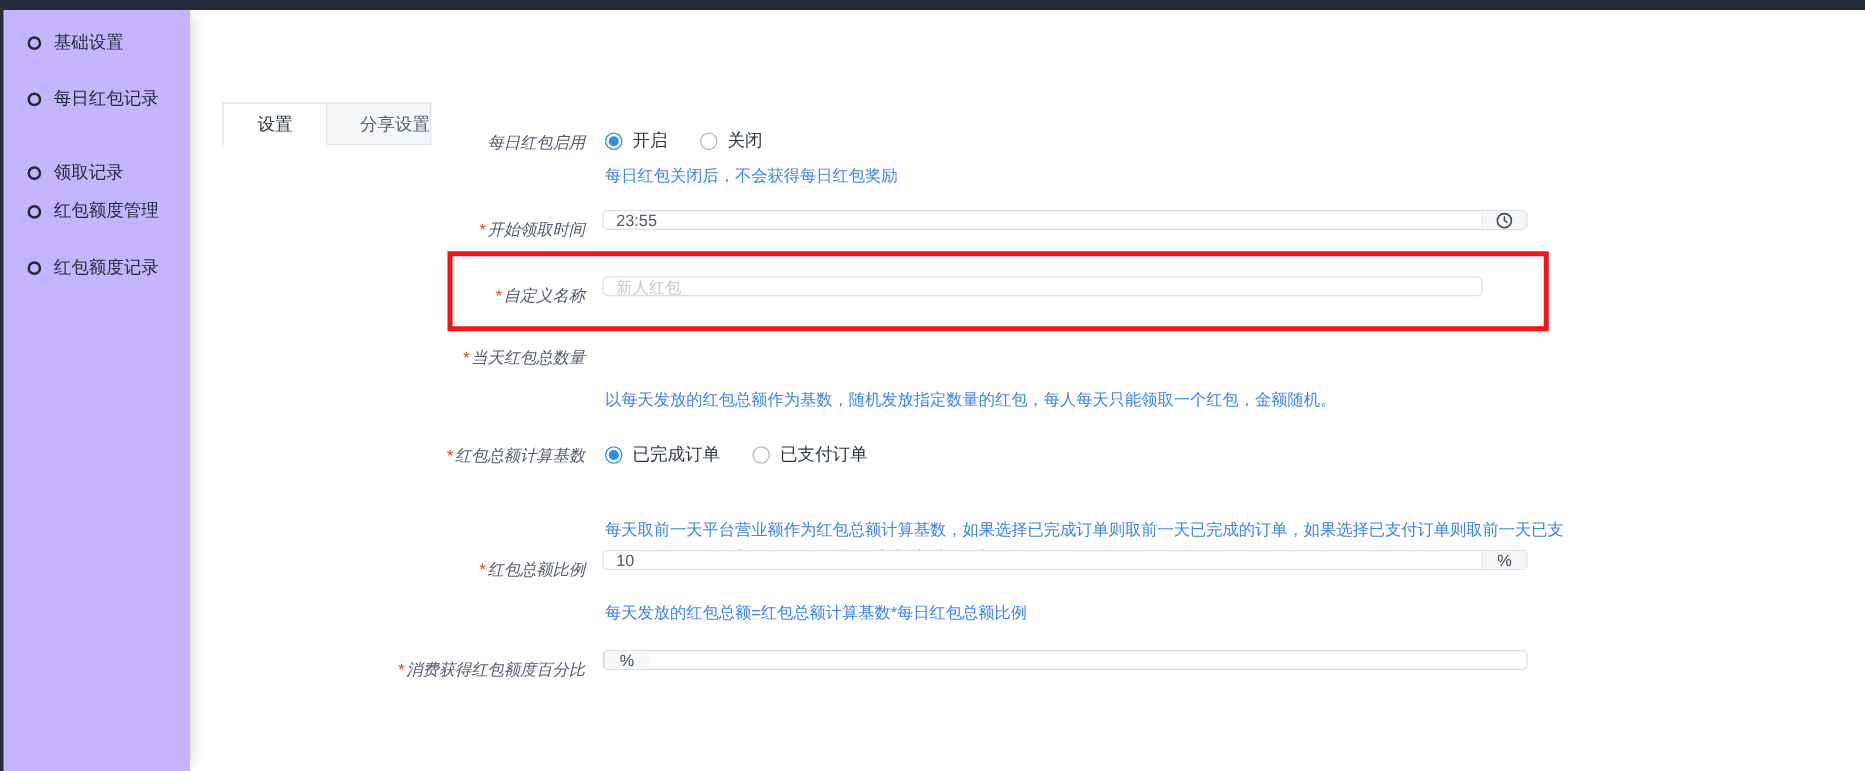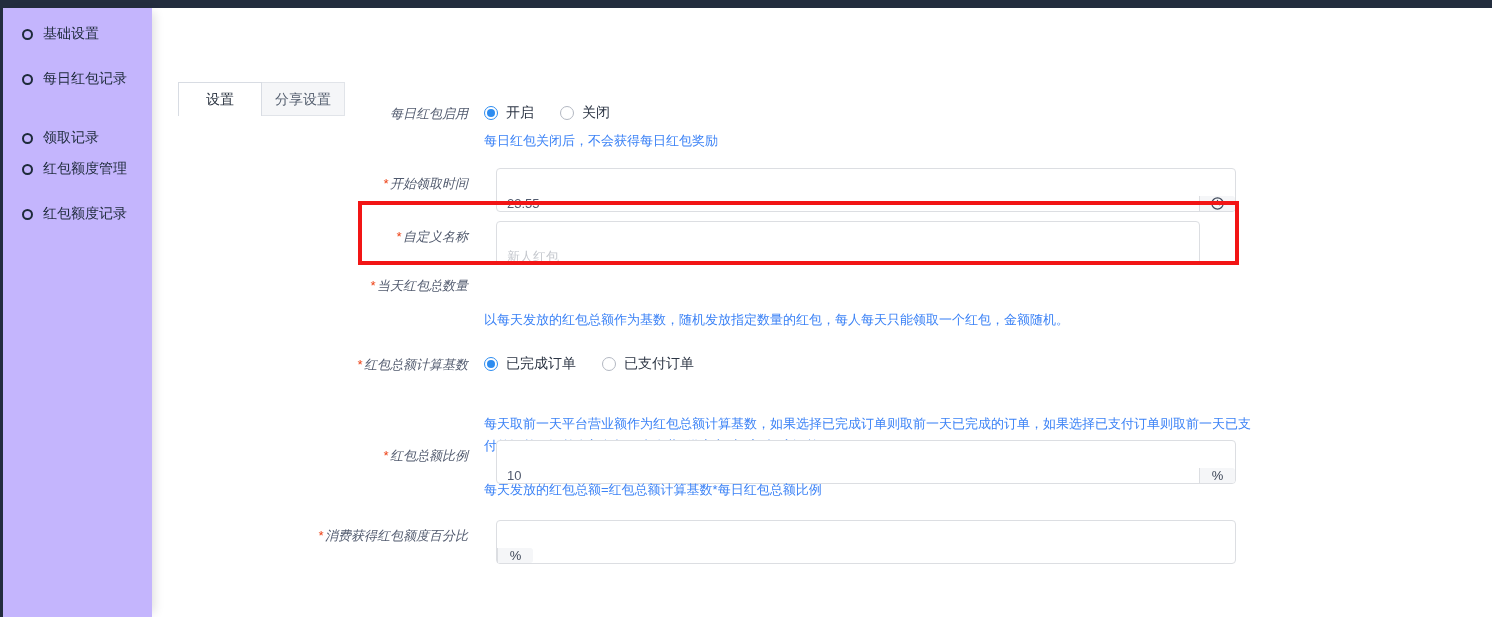--- a/index.html
+++ b/index.html
@@ -19,39 +19,39 @@
   .side-item .circ { width:11px; height:11px; border:2px solid #1d2a3a; border-radius:50%; flex:0 0 auto; }
   .side-item .txt { margin-left:10px; font-size:14px; color:#1d2a3a; white-space:nowrap; }
 
   
   .content { position:absolute; left:152px; top:8px; width:1340px; height:609px; background:#fff; }
 
   
   .tabs { position:absolute; left:26px; top:34px; display:flex;margin-top:40px; }
   .tab { height:34px; line-height:33px; text-align:center; font-size:14px; cursor:pointer; }
   .tab.active { width:84px; background:#fff; border:1px solid #d8dce3; border-bottom:none; color:#2a3340; }
-  .tab.inactive { width:83px; background:#f5f6f8; border:1px solid #e1e4e9; border-left:none; color:#566070; }
+  .tab.inactive { width:83px; background:#f5f6f8; border:1px solid #e1e4e9; border-left:none; color:#566070;text-align:right; }
 
   
   .flabel { position:absolute; left:258px; width:210px; text-align:right;
             font-size:13px; color:#515a6e; line-height:16px; white-space:nowrap;font-style:italic; }
   .required::before { content:"*"; color:#ed4014; margin-right:2px; }
 
   .radio-line { position:absolute; left:484px; height:18px; display:flex; align-items:center;
                 font-size:14px; color:#2c3544; }
   .radio { width:14px; height:14px; border-radius:50%; background:#fff; margin-right:8px;
            position:relative; flex:0 0 auto; cursor:pointer; }
   .radio.on { border:1px solid #2d8cf0; }
   .radio.on::after { content:""; position:absolute; left:2px; top:2px; width:8px; height:8px;
                      border-radius:50%; background:#2d8cf0; }
   .radio.off { border:1px solid #b3b8c2; }
   .radio-label { margin-right:26px; cursor:pointer; }
 
-  .input-row { position:absolute; left:496px; height:44px; border:1px solid #dcdee2;
-               border-radius:4px; display:flex; background:#fff;align-items:flex-end; }
+  .input-row { position:absolute; left:482px; height:16px; border:1px solid #dcdee2;
+               border-radius:4px; display:flex; background:#fff; }
   .input-row input { flex:1; min-width:0; border:none; outline:none; padding:0 10px;
                      font-size:13px; color:#515a6e; background:transparent; font-family:inherit; }
   .input-row input::placeholder { color:#c5c8ce; }
   .append { width:36px; border-left:1px solid #dcdee2; background:#f5f6f8; display:flex;
             align-items:center; justify-content:center; color:#3f4859; font-size:13px;
             border-radius:0 3px 3px 0; }
   .append.clickable { cursor:pointer; }
 
   .help { position:absolute; left:484px; font-size:13px; color:#3b82f6; line-height:22px; }
   .help.wide { width:770px;margin-top:32px; }

